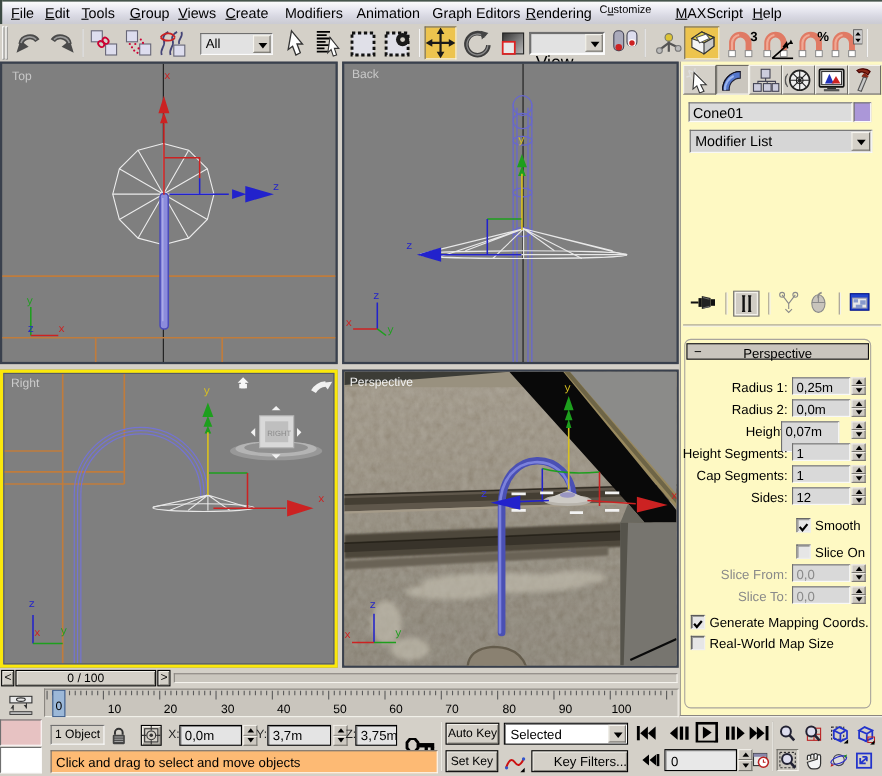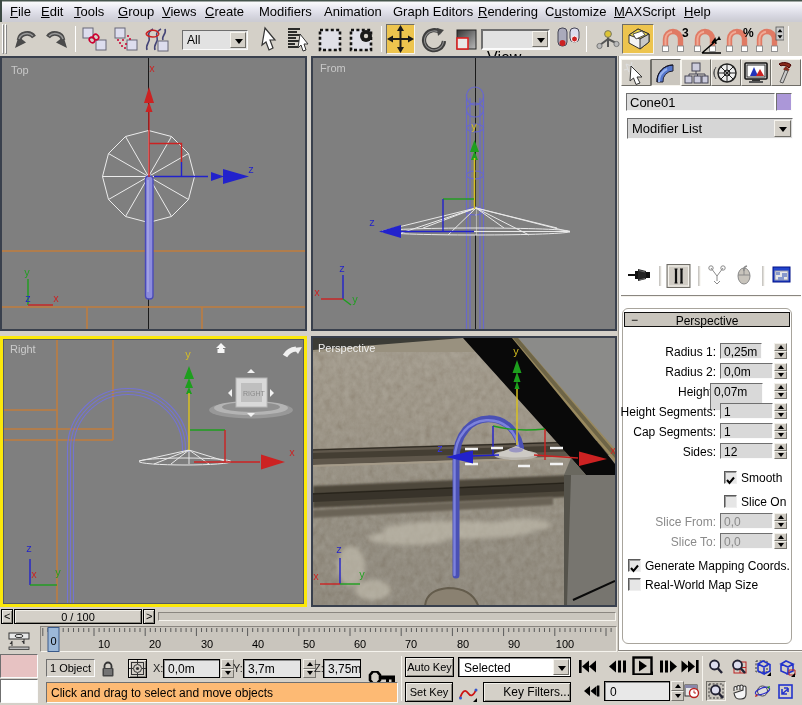--- a/index.html
+++ b/index.html
@@ -19,21 +19,21 @@
 <span class="a" style="left:8px;top:4px;font-size:13px"><u>F</u>ile</span>
 <span class="a" style="left:39px;top:4px;font-size:13px"><u>E</u>dit</span>
 <span class="a" style="left:72px;top:4px;font-size:13px"><u>T</u>ools</span>
 <span class="a" style="left:116px;top:4px;font-size:13px"><u>G</u>roup</span>
 <span class="a" style="left:160px;top:4px;font-size:13px"><u>V</u>iews</span>
 <span class="a" style="left:203px;top:4px;font-size:13px"><u>C</u>reate</span>
 <span class="a" style="left:257px;top:4px;font-size:13px">Modifiers</span>
 <span class="a" style="left:322px;top:4px;font-size:13px">Animation</span>
 <span class="a" style="left:391px;top:4px;font-size:13px">Graph Editors</span>
 <span class="a" style="left:476px;top:4px;font-size:13px"><u>R</u>endering</span>
-<span class="a" style="left:543px;top:4px;font-size:13px">C<u>u</u>stomize</span>
+<span class="a" style="left:543px;top:4px;font-size:10px">C<u>u</u>stomize</span>
 <span class="a" style="left:612px;top:4px;font-size:13px"><u>M</u>AXScript</span>
 <span class="a" style="left:682px;top:4px;font-size:13px"><u>H</u>elp</span>
 </div>
 <div class="a" style="left:0;top:22px;width:802px;height:34px;background:#d4d0c8">
 <div class="a" style="left:2px;top:2px;width:2px;height:30px;border:1px solid;border-color:#fff #888 #888 #fff"></div>
 <div class="a" style="left:5px;top:2px;width:2px;height:30px;border:1px solid;border-color:#fff #888 #888 #fff"></div>
 <svg class="a" style="left:12px;top:5px" width="26" height="24" viewBox="0 0 26 24">
 <path d="M3 21 L6.5 9.5 L14 15.5 Z" fill="#4a4a4a"></path>
 <path d="M7 13 C8 6 18 4 22 10" stroke="#4a4a4a" stroke-width="4.6" fill="none"></path>
 <path d="M7 12 C9 6 17 5 21 9" stroke="#999" stroke-width="1.5" fill="none"></path>
@@ -249,21 +249,21 @@
 <text x="158" y="72" fill="#d8c020" font-size="10" font-family="Liberation Mono,monospace">y</text>
 <g font-size="10" font-family="Liberation Mono,monospace">
 <line x1="30" y1="217" x2="30" y2="241" stroke="#2222cc" stroke-width="1.4"></line>
 <line x1="8" y1="241" x2="30" y2="241" stroke="#cc2222" stroke-width="1.4"></line>
 <line x1="30" y1="241" x2="38" y2="247" stroke="#1d9f1d" stroke-width="1.4"></line>
 <text x="26" y="214" fill="#2222cc">z</text>
         <text x="1" y="238" fill="#cc2222">x</text>
         <text x="39" y="245" fill="#1d9f1d">y</text>
 </g>
 </svg>
-<span class="a" style="left:7px;top:4px;font-size:11px;color:#c8c8c8">From</span>
+<span class="a" style="left:7px;top:4px;font-size:11px;color:#c8c8c8">Back</span>
 </div>
 <div class="a" style="left:0;top:336px;width:307px;height:271px;border:3px solid #fbe80a;background:#7f7f7f">
 <div class="a" style="left:0;top:0;width:301px;height:265px;border:1px solid #555a66"></div>
 <svg class="a" style="left:1px;top:1px" width="299" height="263" viewBox="0 0 299 263">
 <g stroke="#c07c3c" fill="none" stroke-width="1.5">
 <line x1="53" y1="0" x2="53" y2="263"></line>
 <line x1="109" y1="0" x2="109" y2="100"></line>
 <line x1="0" y1="70" x2="53" y2="70"></line>
 <line x1="0" y1="89" x2="109" y2="89"></line>
 <line x1="0" y1="100" x2="109" y2="100"></line>
@@ -403,21 +403,21 @@
 <line x1="27" y1="220" x2="27" y2="246" stroke="#2222cc" stroke-width="1.4"></line>
 <line x1="7" y1="246" x2="27" y2="246" stroke="#cc2222" stroke-width="1.4"></line>
 <line x1="27" y1="246" x2="47" y2="246" stroke="#1d9f1d" stroke-width="1.4"></line>
 <text x="23" y="215" fill="#2222cc">z</text>
         <text x="0" y="242" fill="#cc2222">x</text>
         <text x="46" y="240" fill="#1d9f1d">y</text>
 </g>
 </svg>
 <span class="a" style="left:5px;top:4px;font-size:11px;color:#f0f0f0">Perspective</span>
 </div>
-<div class="a" style="left:618px;top:56px;width:184px;height:594px;background:#ffffff;border-left:1px solid #9a968e">
+<div class="a" style="left:618px;top:56px;width:184px;height:594px;background:#fef9c3;border-left:1px solid #9a968e">
 <div class="a" style="left:2px;top:3px;width:30px;height:27px;border:1px solid;border-color:#f6f4ee #6f6d67 #6f6d67 #f6f4ee;background:#d4d0c8">
       <div class="a" style="left:1px;top:1px"><svg width="26" height="24" viewBox="0 0 26 24">
           <path d="M3 3 l3 8 M3 3 l8 3 M1 9 l4 -1 M9 1 l-1 4" stroke="#ddd" stroke-width="1.2"></path>
           <path d="M8 5 L19 16 L14 16 L17 22 L13 23.5 L10.5 17 L7 20 Z" fill="#fff" stroke="#333"></path>
         </svg></div>
     </div>
 <div class="a" style="left:32px;top:3px;width:30px;height:27px;border:1px solid;border-color:#6f6d67 #f6f4ee #f6f4ee #6f6d67;background:#cac6be">
       <div class="a" style="left:1px;top:1px"><svg width="26" height="24" viewBox="0 0 26 24">
           <path d="M4 21 A16 16 0 0 1 20 4 L20 10 A10 10 0 0 0 10 21 Z" fill="#5577cc" stroke="#223"></path>
           <path d="M6 21 A14 14 0 0 1 14 8" stroke="#99b3ee" stroke-width="2" fill="none"></path>
@@ -507,21 +507,21 @@
         <rect x="151" y="13" width="6" height="3"></rect>
       </g>
 </svg>
 <div class="a" style="left:2px;top:239px;width:180px;height:2px;border-top:1px solid #8a8680;border-bottom:1px solid #f4f2ec"></div>
 <div class="a" style="left:3px;top:252px;width:170px;height:336px;border:1px solid #a8a49c;border-radius:6px"></div>
 <div class="a" style="left:5px;top:256px;width:166px;height:15px;background:#c9c5bd;border:1px solid #111">
       <span class="a" style="left:6px;top:0px;font-size:12px">−</span>
       <span class="a" style="left:0;top:1px;width:100%;text-align:center;font-size:12px">Perspective</span>
     </div>
 <span class="a" style="right:86px;top:289px;font-size:12px;color:#000">Radius 1:</span>
-    <div class="a sunk" style="left:101px;top:287px;width:42px;height:16px;background:#d9d9d9">
+    <div class="a sunk" style="left:101px;top:287px;width:53px;height:16px;background:#d9d9d9">
       <span style="position:absolute;left:3px;top:1px;font-size:12px;color:#000">0,25m</span>
     </div>
     <div class="a spin" style="left:155px;top:287px;height:16px">
       <div class="up"></div>
       <div class="dn"></div>
     </div>
 <span class="a" style="right:86px;top:309px;font-size:12px;color:#000">Radius 2:</span>
     <div class="a sunk" style="left:101px;top:307px;width:53px;height:16px;background:#d9d9d9">
       <span style="position:absolute;left:3px;top:1px;font-size:12px;color:#000">0,0m</span>
     </div>

